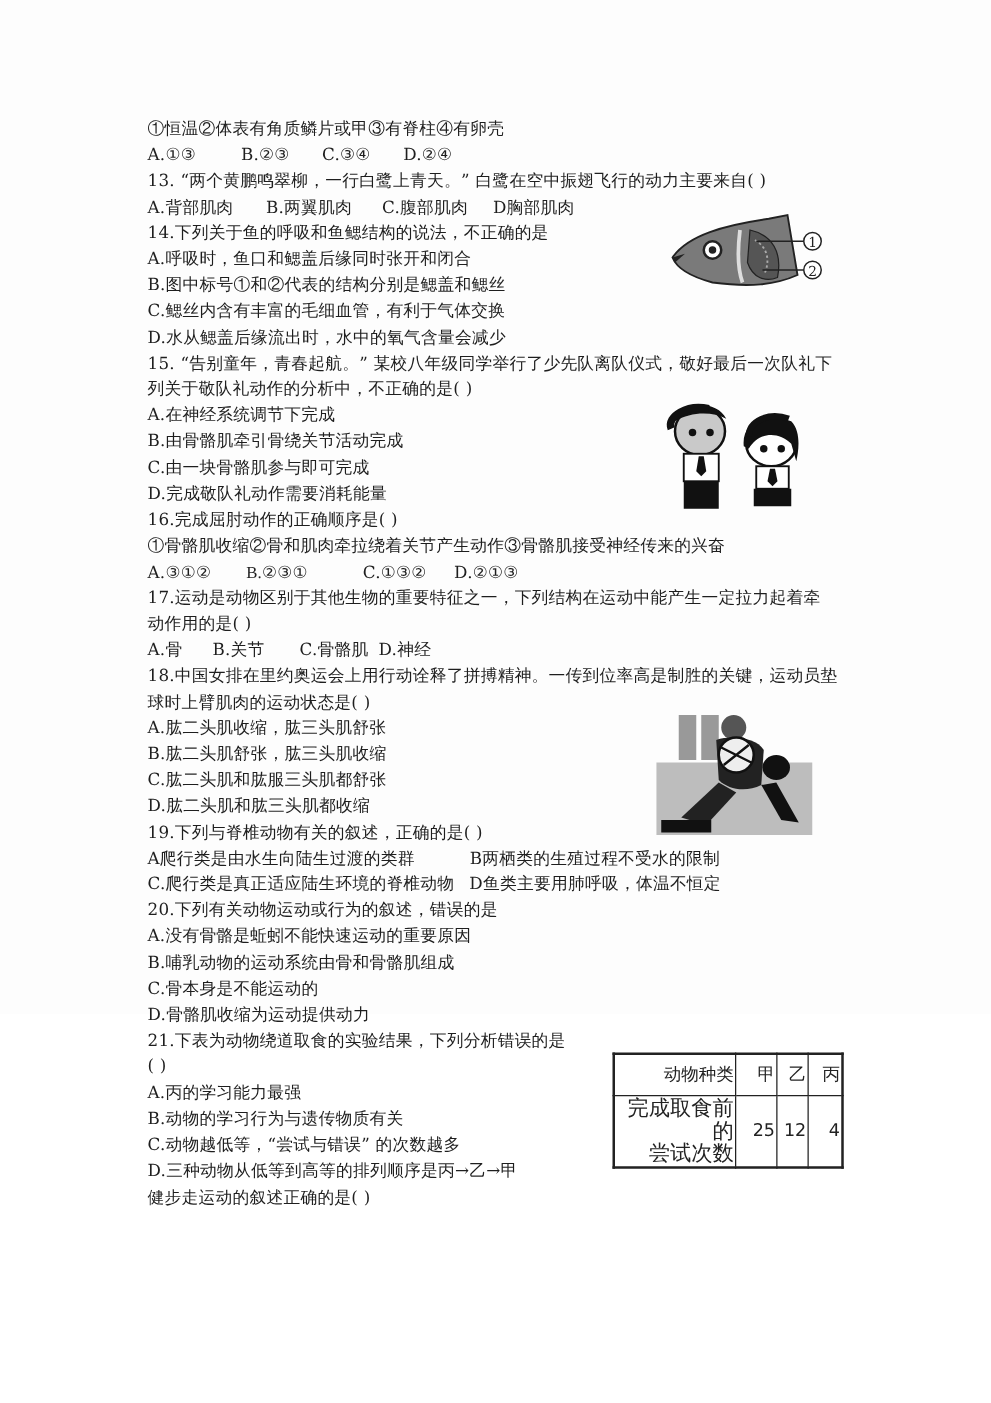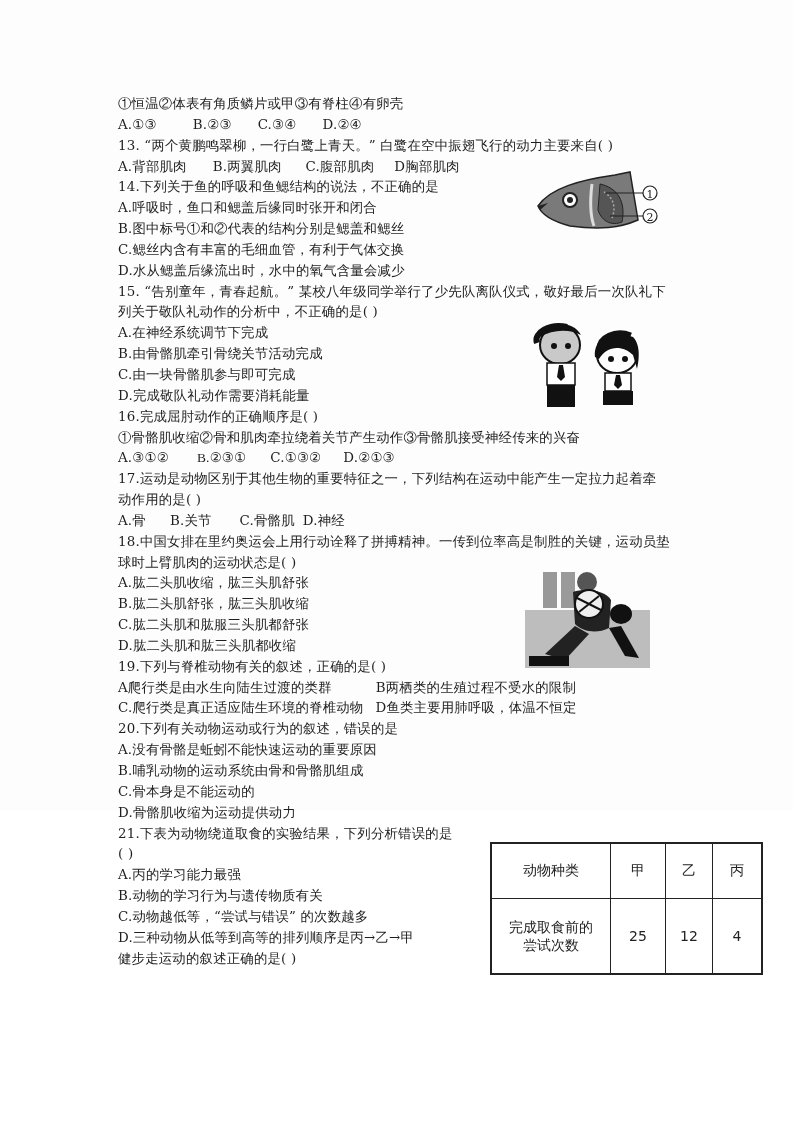--- a/index.html
+++ b/index.html
@@ -9,28 +9,28 @@
   .lines { position:absolute; left:118px; top:94px; width:560px; }
   .line { height:20.85px; line-height:20.85px; font-size:13.4px; white-space:nowrap; letter-spacing:0.2px; }
   .opts span { display:inline-block; }
   
   .fig { position:absolute; }
   .fish { left:530px; top:170px; width:150px; height:65px; }
   .kids { left:515px; top:315px; width:150px; height:95px; }
   .player { left:525px; top:568px; width:125px; height:100px; }
   .tbl { position:absolute; left:490px; top:842px; border-collapse:collapse; border:2px solid #222;
          font-family:"DejaVu Sans","Liberation Sans",sans-serif; }
-  .tbl td { border:1.5px solid #222; text-align:center; vertical-align:middle; font-size:14px; color:#222; padding:12px; }
+  .tbl td { border:1.5px solid #222; text-align:right; vertical-align:middle; font-size:14px; color:#222; padding:1px; }
   .tbl .h td { height:30px; }
   .tbl .r td { height:50px; }
   .tbl .c0 { width:94px; }
   .tbl .c1 { width:30px; }
   .tbl .c2 { width:22px; }
   .tbl .c3 { width:24px; }
-  .tbl .lab2 { line-height:18px; font-size:14px; }
+  .tbl .lab2 { line-height:18px; font-size:17px; }
 </style>
 </head>
 <body>
 
 <div class="page">
   <div class="lines" id="lines">
       <div class="line">①恒温②体表有角质鳞片或甲③有脊柱④有卵壳</div>
       <div class="line opts"><span>A.①③</span><span style="margin-left: 36px;">B.②③</span><span style="margin-left: 26px;">C.③④</span><span style="margin-left: 26px;">D.②④</span></div>
       <div class="line">13. “两个黄鹏鸣翠柳，一行白鹭上青天。” 白鹭在空中振翅飞行的动力主要来自(   )</div>
       <div class="line opts"><span>A.背部肌肉</span><span style="margin-left: 26px;">B.两翼肌肉</span><span style="margin-left: 24px;">C.腹部肌肉</span><span style="margin-left: 20px;">D胸部肌肉</span></div>
@@ -40,21 +40,21 @@
       <div class="line">C.鳃丝内含有丰富的毛细血管，有利于气体交换</div>
       <div class="line">D.水从鳃盖后缘流出时，水中的氧气含量会减少</div>
       <div class="line">15. “告别童年，青春起航。” 某校八年级同学举行了少先队离队仪式，敬好最后一次队礼下</div>
       <div class="line">列关于敬队礼动作的分析中，不正确的是(   )</div>
       <div class="line">A.在神经系统调节下完成</div>
       <div class="line">B.由骨骼肌牵引骨绕关节活动完成</div>
       <div class="line">C.由一块骨骼肌参与即可完成</div>
       <div class="line">D.完成敬队礼动作需要消耗能量</div>
       <div class="line">16.完成屈肘动作的正确顺序是(     )</div>
       <div class="line">①骨骼肌收缩②骨和肌肉牵拉绕着关节产生动作③骨骼肌接受神经传来的兴奋</div>
-      <div class="line opts"><span>A.③①②</span><span style="margin-left: 28px; font-family: Liberation Serif, serif;">B.②③①</span><span style="margin-left: 24px;">C.①③②</span><span style="margin-left: 22px;">D.②①③</span></div>
+      <div class="line opts"><span>A.③①②</span><span style="margin-left: 28px; font-family: Liberation Serif, serif;">B.②③①</span><span style="margin-left: 44px;">C.①③②</span><span style="margin-left: 22px;">D.②①③</span></div>
       <div class="line">17.运动是动物区别于其他生物的重要特征之一，下列结构在运动中能产生一定拉力起着牵</div>
       <div class="line">动作用的是(   )</div>
       <div class="line opts"><span>A.骨</span><span style="margin-left: 24px;">B.关节</span><span style="margin-left: 28px;">C.骨骼肌</span><span style="margin-left: 8px;">D.神经</span></div>
       <div class="line">18.中国女排在里约奥运会上用行动诠释了拼搏精神。一传到位率高是制胜的关键，运动员垫</div>
       <div class="line">球时上臂肌肉的运动状态是(     )</div>
       <div class="line">A.肱二头肌收缩，肱三头肌舒张</div>
       <div class="line">B.肱二头肌舒张，肱三头肌收缩</div>
       <div class="line">C.肱二头肌和肱服三头肌都舒张</div>
       <div class="line">D.肱二头肌和肱三头肌都收缩</div>
       <div class="line">19.下列与脊椎动物有关的叙述，正确的是(     )</div>

